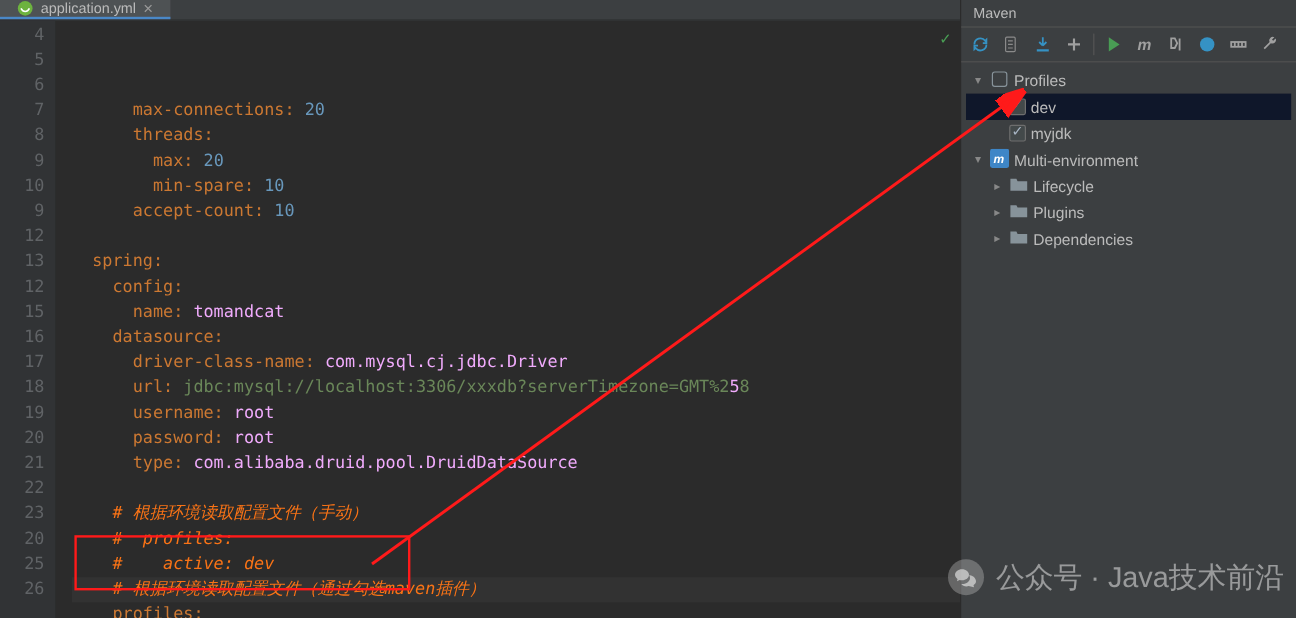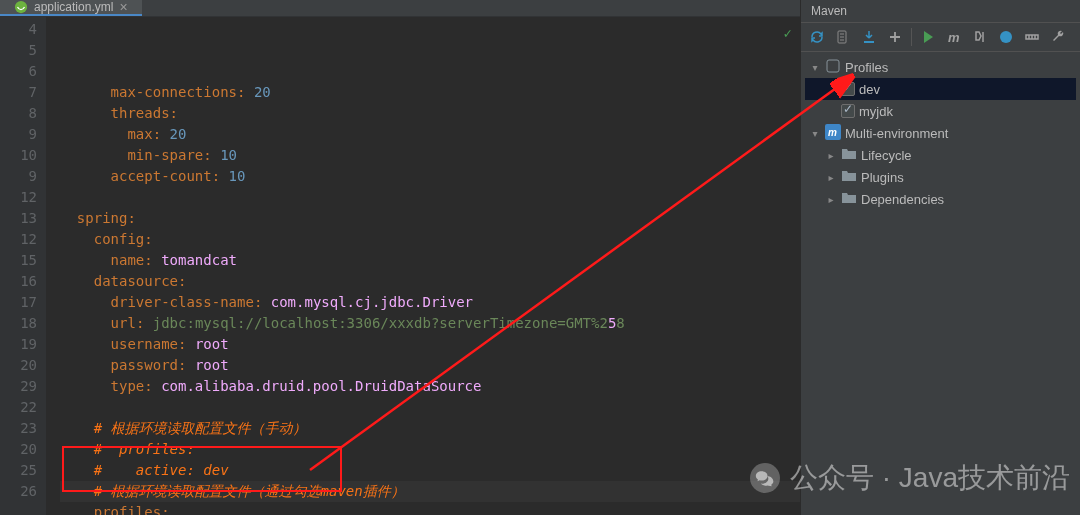--- a/index.html
+++ b/index.html
@@ -48,21 +48,21 @@
   .tree { padding: 4px 4px; font-size: 13px; overflow:auto; flex:1;}
   .tree-row { display:flex; align-items:center; height:22px; gap:4px; padding-left:4px; white-space:nowrap;}
   .tree-row.selected { background:#0f172a; }
   .twisty { width:12px; color:#888; font-size:10px; text-align:center;}
   .chk { width:14px; height:14px; border:1px solid #6e6e6e; border-radius:2px; background:#43494a; position:relative; }
   .chk.checked::after { content:"✓"; position:absolute; top:-3px; left:1px; font-size:12px; color:#a9b7c6;}
   .lbl { color:#bbbbbb; }
   .node-icon svg { width:16px; height:16px; }
   .node-icon.folder { color:#a0a0a0; }
   
-  .watermark { position:absolute; right:10px; bottom:18px; display:flex; align-items:center; gap:10px; color:rgba(230,230,230,0.55); font-size:28px; pointer-events:none;}
+  .watermark { position:absolute; right:10px; bottom:18px; display:flex; align-items:center; gap:10px; color:rgba(230,230,230,0.55); font-size:24px; pointer-events:none;}
   .watermark .wechat { width:30px; height:30px; border-radius:50%; background:rgba(200,200,200,0.35); display:flex; align-items:center; justify-content:center; }
   .watermark .wechat svg{ width:20px; height:20px; opacity:.7;}
 </style>
 </head>
 <body>
 
 <div class="editor-panel">
   <div class="tab-bar">
     <div class="tab">
       <span class="file-icon">
@@ -87,21 +87,21 @@
         <div>9</div>
         <div>12</div>
         <div>13</div>
         <div>12</div>
         <div>15</div>
         <div>16</div>
         <div>17</div>
         <div>18</div>
         <div>19</div>
         <div>20</div>
-        <div>29</div>
+        <div>21</div>
         <div>22</div>
         <div>23</div>
         <div>20</div>
         <div>25</div>
         <div>26</div>
       </div>
     <div class="code" id="code">
       <span class="inspections">✓</span>
     <div class="code-line">      <span class="k-key">max-connections</span><span class="k-sep">: </span><span class="k-num">20</span></div><div class="code-line">      <span class="k-key">threads</span><span class="k-sep">:</span></div><div class="code-line">        <span class="k-key">max</span><span class="k-sep">: </span><span class="k-num">20</span></div><div class="code-line">        <span class="k-key">min-spare</span><span class="k-sep">: </span><span class="k-num">10</span></div><div class="code-line">      <span class="k-key">accept-count</span><span class="k-sep">: </span><span class="k-num">10</span></div><div class="code-line">&nbsp;</div><div class="code-line">  <span class="k-key">spring</span><span class="k-sep">:</span></div><div class="code-line">    <span class="k-key">config</span><span class="k-sep">:</span></div><div class="code-line">      <span class="k-key">name</span><span class="k-sep">: </span><span class="k-ident">tomandcat</span></div><div class="code-line">    <span class="k-key">datasource</span><span class="k-sep">:</span></div><div class="code-line">      <span class="k-key">driver-class-name</span><span class="k-sep">: </span><span class="k-ident">com.mysql.cj.jdbc.Driver</span></div><div class="code-line">      <span class="k-key">url</span><span class="k-sep">: </span><span class="k-str">jdbc:mysql://localhost:3306/xxxdb?serverTimezone=GMT%2</span><span class="k-ident">5</span><span class="k-str">8</span></div><div class="code-line">      <span class="k-key">username</span><span class="k-sep">: </span><span class="k-ident">root</span></div><div class="code-line">      <span class="k-key">password</span><span class="k-sep">: </span><span class="k-ident">root</span></div><div class="code-line">      <span class="k-key">type</span><span class="k-sep">: </span><span class="k-ident">com.alibaba.druid.pool.DruidDataSource</span></div><div class="code-line">&nbsp;</div><div class="code-line">    <span class="k-comm"># 根据环境读取配置文件（手动）</span></div><div class="code-line">    <span class="k-comm">#  profiles:</span></div><div class="code-line">    <span class="k-comm">#    active: dev</span></div><div class="code-line hl-line">    <span class="k-comm"># 根据环境读取配置文件（通过勾选maven插件）</span></div><div class="code-line">    <span class="k-key">profiles</span><span class="k-sep">:</span></div></div>
   </div>

